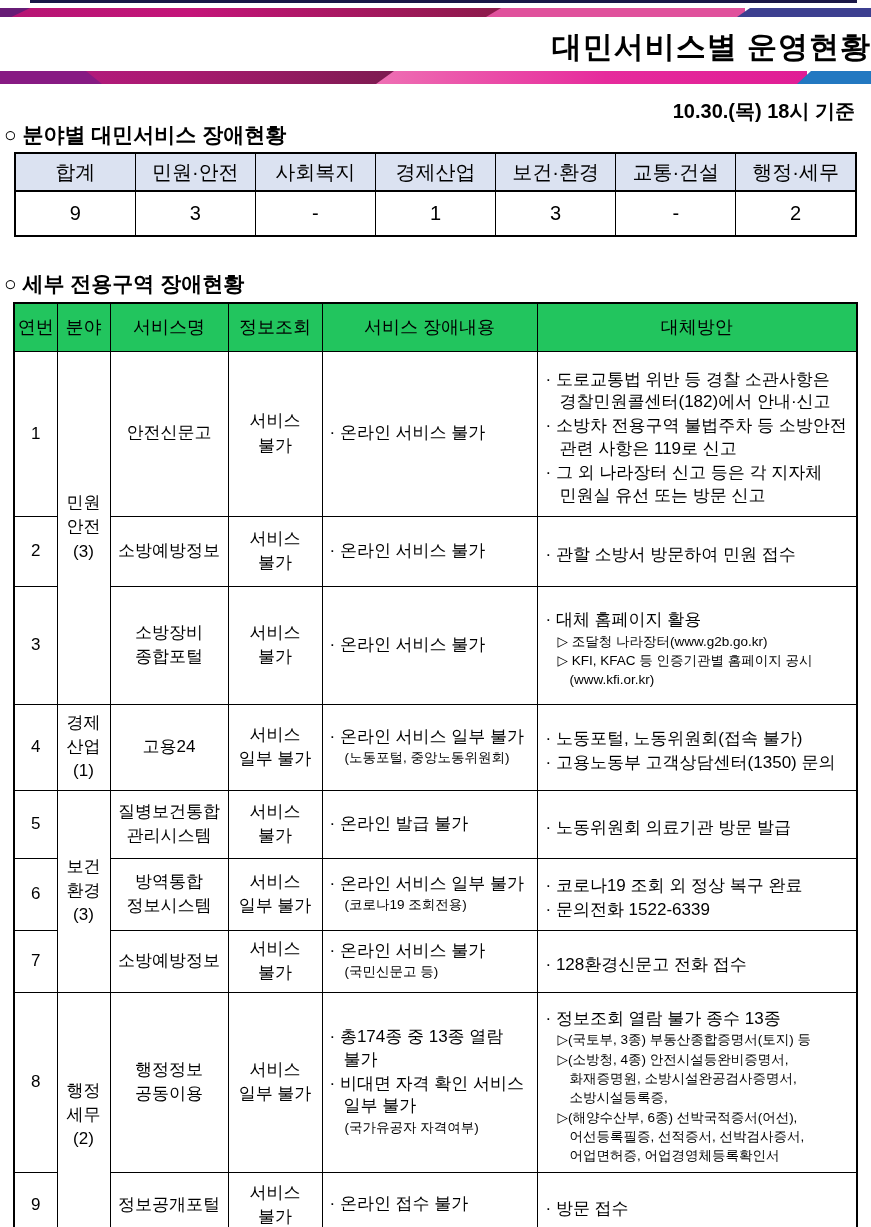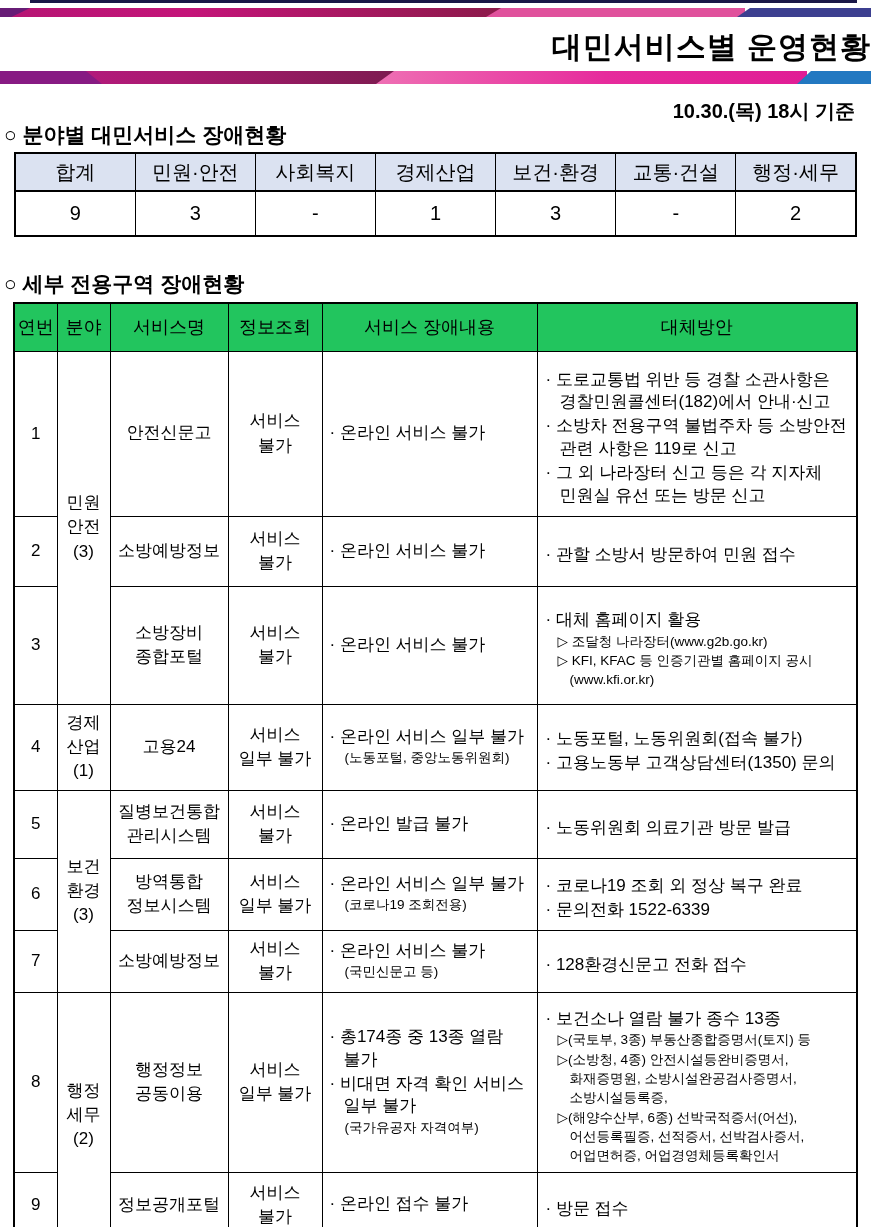--- a/index.html
+++ b/index.html
@@ -293,21 +293,21 @@
       <td class="c-status">
           <div class="cl">서비스</div>
           <div class="cl">일부 불가</div>
         </td>
       <td class="c-issue">
           <div class="ln">· 총174종 중 13종 열람 불가</div>
           <div class="ln">· 비대면 자격 확인 서비스 일부 불가</div>
           <div class="ln sm pl">(국가유공자 자격여부)</div>
         </td>
       <td class="c-alt">
-          <div class="ln">· 보건소나 열람 불가 종수 13종</div>
+          <div class="ln">· 정보조회 열람 불가 종수 13종</div>
           <div class="ln sm">▷(국토부, 3종) 부동산종합증명서(토지) 등</div>
           <div class="ln sm">▷(소방청, 4종) 안전시설등완비증명서, 화재증명원, 소방시설완공검사증명서, 소방시설등록증,</div>
           <div class="ln sm">▷(해양수산부, 6종) 선박국적증서(어선), 어선등록필증, 선적증서, 선박검사증서, 어업면허증, 어업경영체등록확인서</div>
         </td>
     </tr>
     <tr class="h8">
       <td class="c-no">9</td>
       <td class="c-svc">
           <div class="cl">정보공개포털</div>
         </td>

